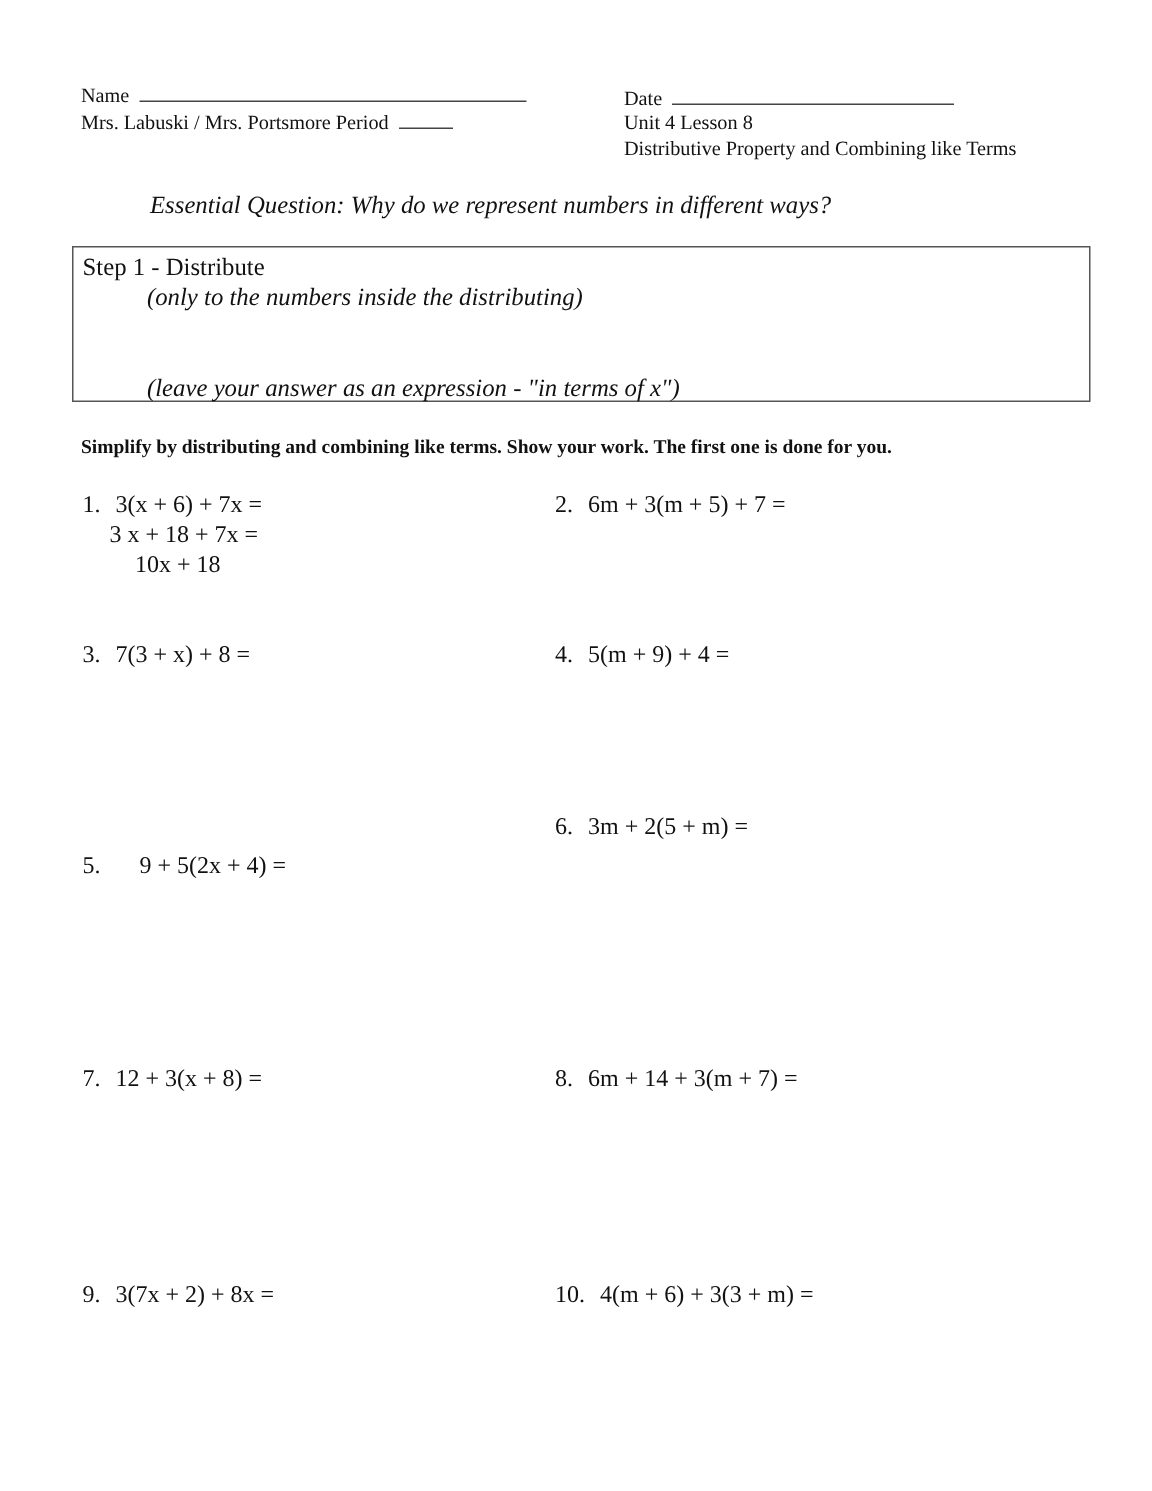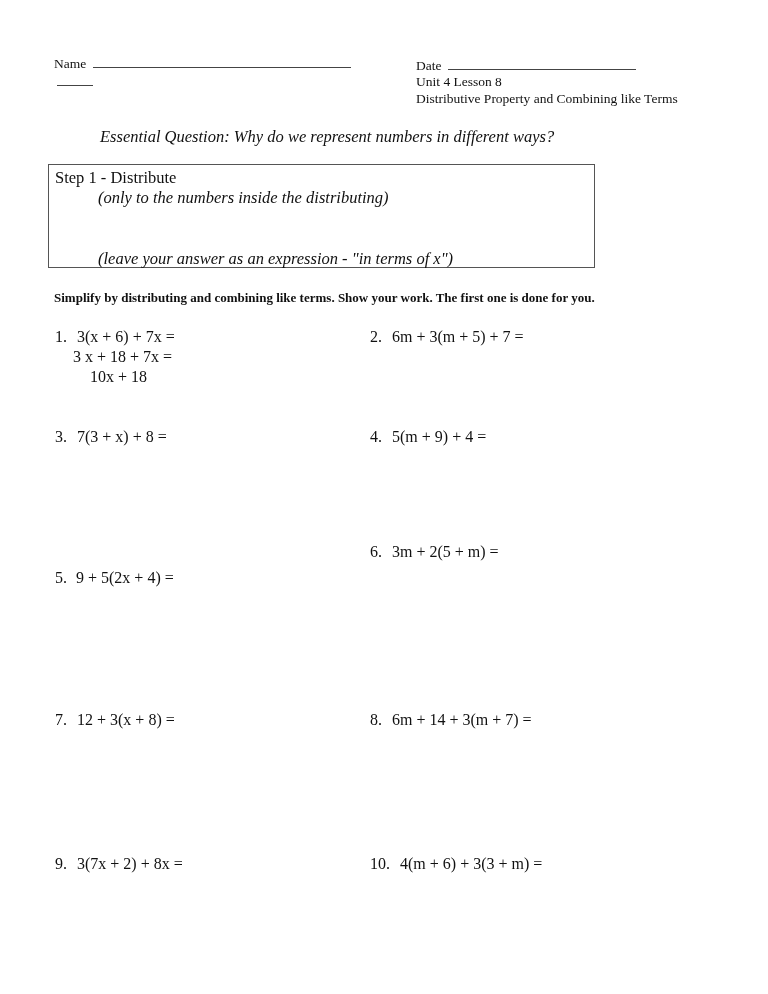--- a/index.html
+++ b/index.html
@@ -5,36 +5,37 @@
     html, body { margin: 0; padding: 0; background: #ffffff; }
     body {
       width: 768px; height: 994px; position: relative; overflow: hidden;
       font-family: "Liberation Serif", serif; color: #111;
     }
     .abs { position: absolute; white-space: nowrap; }
     .hdr { font-size: 13.5px; line-height: 18px; }
     .blank { display: inline-block; border-bottom: 1px solid #444; height: 12px; vertical-align: baseline; margin-left: 3px; }
     .eq { font-size: 16.5px; font-style: italic; }
     .box {
-      position: absolute; left: 48px; top: 164px; width: 547px; height: 104px;
+      position: absolute; left: 48px; top: 164px; width: 679px; height: 104px;
       border: 1px solid #555; box-sizing: border-box;
     }
     .step { position: absolute; left: 6px; font-size: 16.5px; }
     .step-sub { position: absolute; left: 49px; font-size: 16.5px; font-style: italic; }
     .instr { font-weight: bold; font-size: 13px; }
     .prob { font-size: 16px; }
   </style>
 </head>
 <body>
 
 <div class="abs hdr" style="left:54px; top:55px;">
   <span>Name</span>
   <span class="blank" style="width:258px;"></span>
 </div>
 <div class="abs hdr" style="left:54px; top:73px;">
+  <span>Mrs. Labuski / Mrs. Portsmore Period</span>
   <span class="blank" style="width:36px;"></span>
 </div>
 
 <div class="abs hdr" style="left:416px; top:57px;">
   <span>Date</span>
   <span class="blank" style="width:188px;"></span>
 </div>
 <div class="abs hdr" style="left:416px; top:73px;">Unit 4 Lesson 8</div>
 <div class="abs hdr" style="left:416px; top:90px;">Distributive Property and Combining like Terms</div>
 
@@ -65,21 +66,21 @@
   <span style="margin-left:6px;">7(3 + x) + 8 =</span>
 </div>
 
 <div class="abs prob" style="left:370px; top:428px;">
   <span>4.</span>
   <span style="margin-left:6px;">5(m + 9) + 4  =</span>
 </div>
 
 <div class="abs prob" style="left:55px; top:569px;">
   <span>5.</span>
-  <span style="margin-left:5px;">9 + 5(2x + 4) =</span>
+  <span style="margin-left:22px;">9 + 5(2x + 4) =</span>
 </div>
 
 <div class="abs prob" style="left:370px; top:543px;">
   <span>6.</span>
   <span style="margin-left:6px;"> 3m + 2(5 + m) =</span>
 </div>
 
 <div class="abs prob" style="left:55px; top:711px;">
   <span>7.</span>
   <span style="margin-left:6px;">12 + 3(x + 8) =</span>

